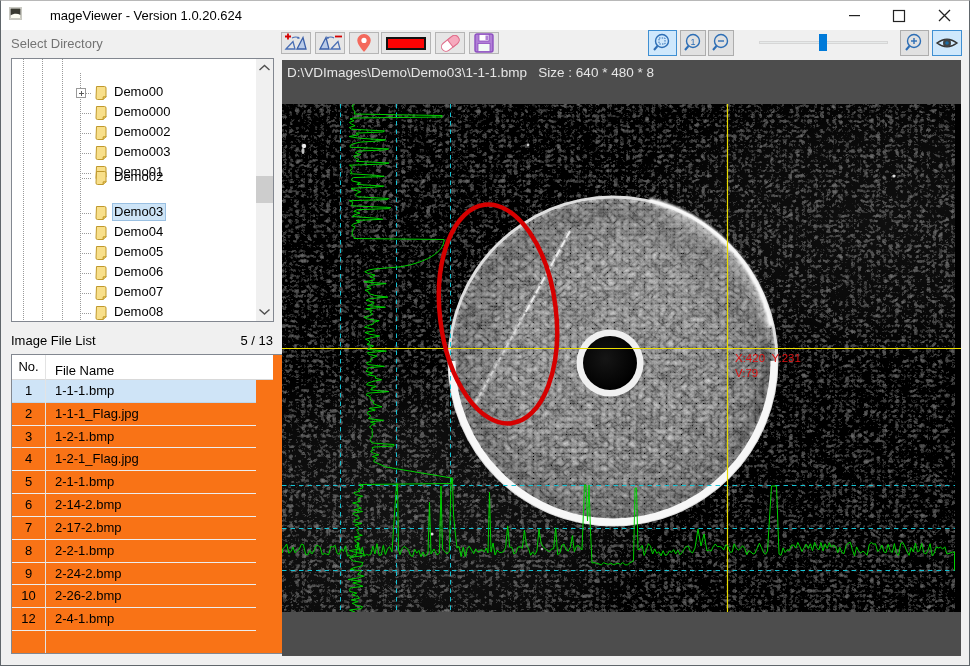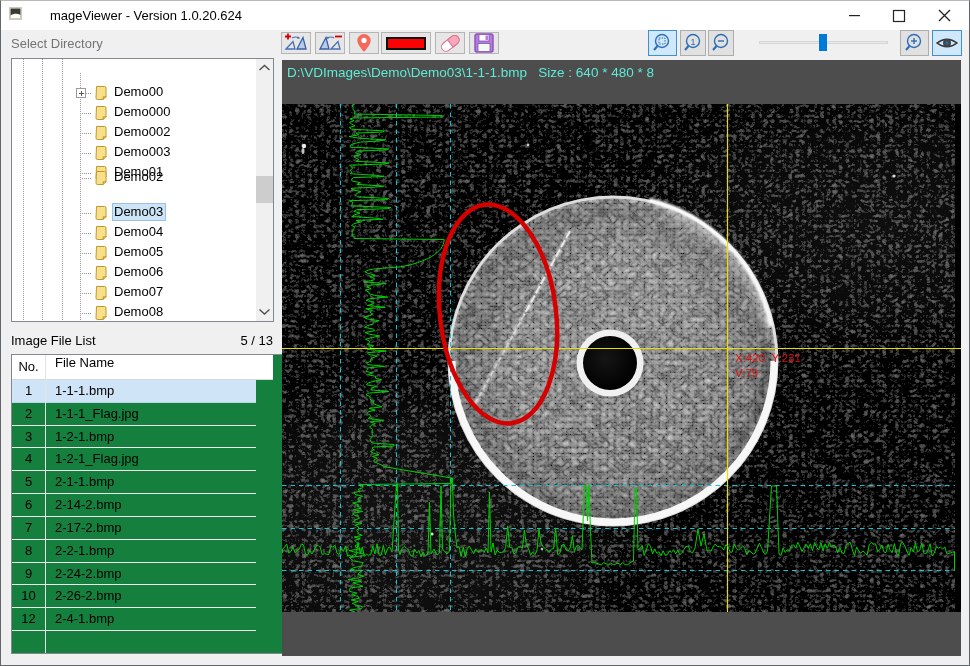--- a/index.html
+++ b/index.html
@@ -17,30 +17,30 @@
 .ebox { width:10px; height:10px; background:#fff; border:1px solid #9a9a9a; }
 .minus { position:absolute; left:1.5px; top:3.5px; width:5px; height:1px; background:#5a5a5a; }
 .vbar { position:absolute; left:3.5px; top:1.5px; width:1px; height:5px; background:#5a5a5a; }
 .vdot { position:absolute; width:1px; background-image:linear-gradient(#9a9a9a 1px, transparent 1px); background-size:1px 2px; }
 .hdot { position:absolute; height:1px; background-image:linear-gradient(90deg,#9a9a9a 1px, transparent 1px); background-size:2px 1px; }
 .sbar { position:absolute; background:#f0f0f0; }
 .sthumb { position:absolute; left:0; width:100%; background:#cdcdcd; }
 .sarrow { position:absolute; left:1px; }
 #iflabel { position:absolute; left:10px; top:332px; font-size:13px; }
 #ifcount { position:absolute; left:200px; top:332px; width:72px; text-align:right; font-size:13px; }
-#ftable { position:absolute; left:10px; top:353px; width:316px; height:300px; background:#15803d; border:1px solid #828790; }
+#ftable { position:absolute; left:10px; top:353px; width:316px; height:300px; background:#f97316; border:1px solid #828790; }
 #fhead { position:absolute; left:0; top:0; width:261px; height:25px; background:#fff; border-bottom:1px solid #d9d9d9; font-size:13px; }
 #frows { position:absolute; left:0; top:25px; width:244px; }
 .frow { position:relative; width:244px; height:22.83px; border-bottom:1px solid #ededed; font-size:13px; }
 .frow.selrow { background:#cfe4f7; border-bottom:1px solid #bcd6ec; }
 .fno { position:absolute; left:0; top:0; width:33px; height:100%; text-align:center; padding-top:3px; }
 .fnm { position:absolute; left:34px; top:0; right:0; height:100%; padding:3px 0 0 9px; }
 .colsep { position:absolute; left:33px; top:0; width:1px; background:#e3e3e3; }
 #imgpanel { position:absolute; left:281px; top:59px; width:679px; height:596px; background:#4d4d4d; }
-#pathtext { position:absolute; left:5px; top:5px; font-size:13.5px; color:#5eead4; white-space:pre; }
+#pathtext { position:absolute; left:5px; top:5px; font-size:13.5px; color:#e5e5e5; white-space:pre; }
 #photo { position:absolute; left:0; top:44px; }
 .tbtn { position:absolute; height:22px; background:#e6e6e6; border:1px solid #b5b5b5; }
 .zbtn { position:absolute; height:26px; background:#e1e1e1; border:1px solid #adadad; }
 .zbtn.on { background:#cfe8fc; border:1px solid #3f8fd2; }
 </style></head><body>
 <div id="win">
 <div id="titlebar">
  <svg id="appicon" width="13" height="13">
         <rect x="0.5" y="0.5" width="12" height="12" fill="#f2f2ee" stroke="#c9c9c2"></rect>
         <rect x="1.5" y="1.5" width="10" height="10" fill="#3a3a30"></rect>
@@ -252,21 +252,21 @@
   <svg class="sarrow" style="bottom:5px" width="15" height="8">
           <path d="M2.5 1.5 L7.5 6 L12.5 1.5" fill="none" stroke="#505050" stroke-width="1.4"></path>
         </svg>
  </div>
 </div>
 <div id="iflabel">Image File List</div>
 <div id="ifcount">5 / 13</div>
 <div id="ftable">
  <div id="fhead">
         <div class="fno" style="padding-top:4px">No.</div>
-        <div class="fnm" style="padding-top:0">File Name</div>
+        <div class="fnm" style="padding-top:8px">File Name</div>
       </div>
  <div id="frows">
  <div class="frow selrow">
           <div class="fno">1</div>
           <div class="fnm">1-1-1.bmp</div>
         </div>
 <div class="frow">
           <div class="fno">2</div>
           <div class="fnm">1-1-1_Flag.jpg</div>
         </div>

